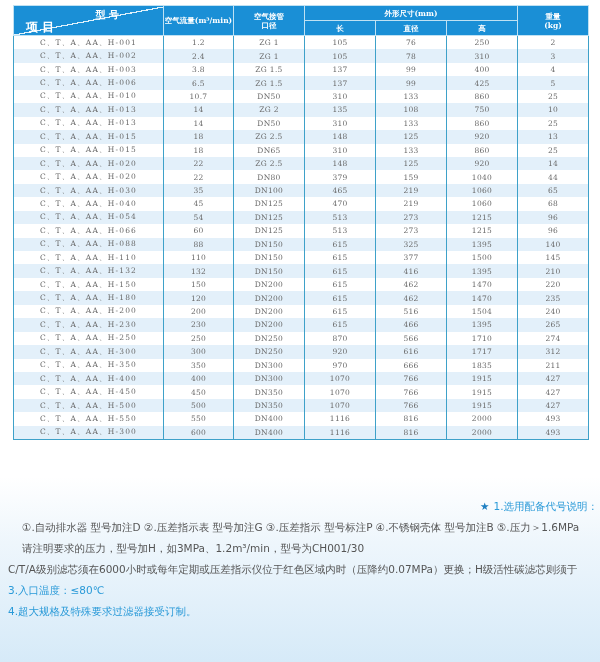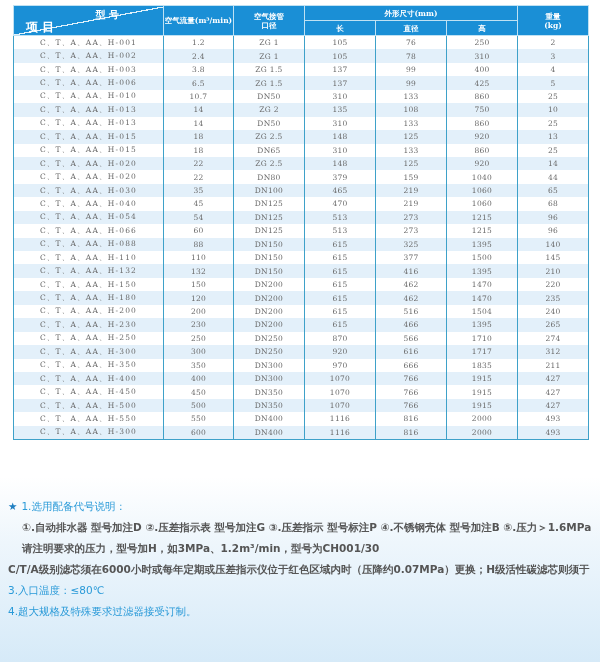--- a/index.html
+++ b/index.html
@@ -32,23 +32,23 @@
     background: linear-gradient(to bottom right, transparent calc(50% - 0.6px), #dff1fb calc(50% - 0.6px), #dff1fb calc(50% + 0.6px), transparent calc(50% + 0.6px));
   }
   .diag .tr { position: absolute; right: 44px; top: 3px; font-size: 10px; }
   .diag .bl { position: absolute; left: 12px; bottom: 3px; font-size: 12px; }
   .notes {
     position: absolute; left: 8px; top: 496px; width: 590px;
     font-family: "DejaVu Sans", "Liberation Sans", sans-serif; font-size: 10.5px;
     line-height: 21px;
   }
   .notes .h { color: #2a9ad8; }
-  .notes .p { color: #555; padding-left: 14px; white-space: nowrap; font-weight: bold; }
+  .notes .p { color: #555; padding-left: 14px; white-space: nowrap; }
   .notes .star { color: #1f7fc2; font-weight: bold; margin-right: 4px; }
-  .notes .line { white-space: nowrap; }
+  .notes .line { white-space: nowrap; text-align: right; }
 </style>
 </head>
 <body>
 
 <div class="wrap">
   <table class="spec">
     <colgroup>
       <col style="width:150px">
         <col style="width:70px">
         <col style="width:71px">

